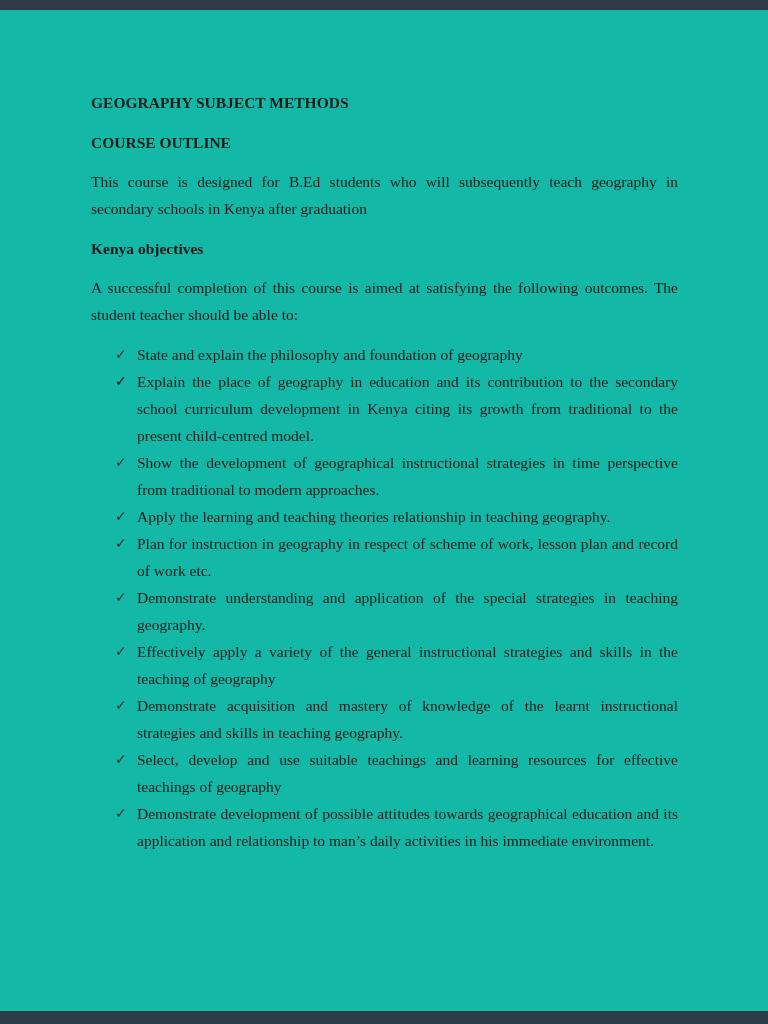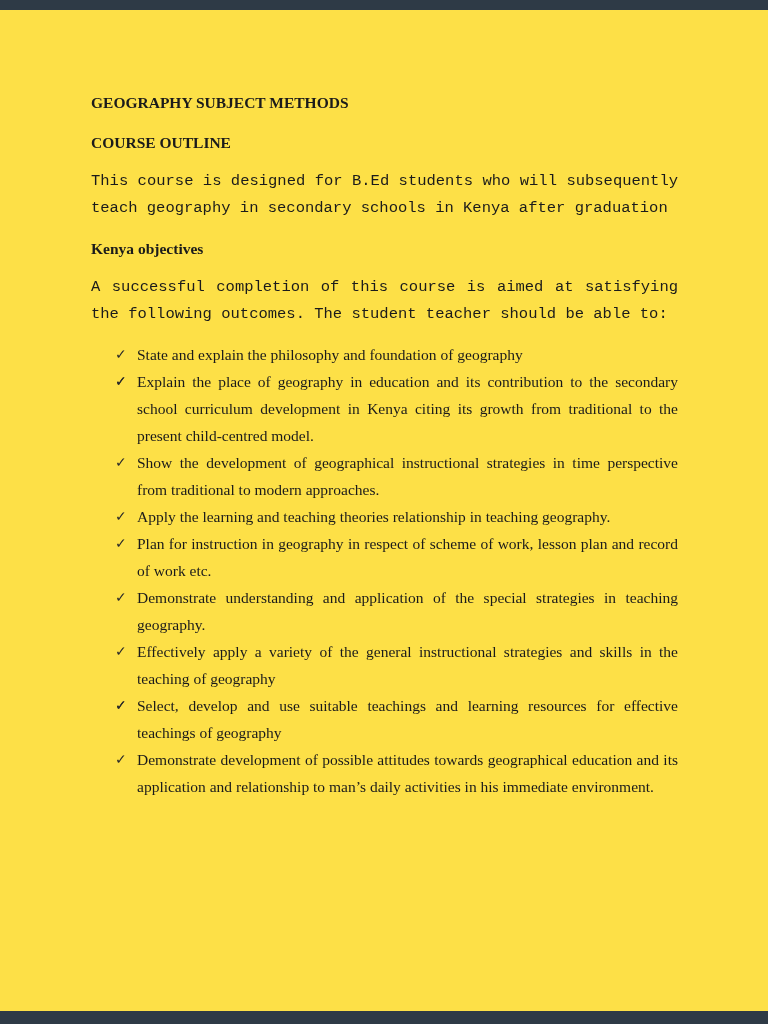--- a/index.html
+++ b/index.html
@@ -3,41 +3,40 @@
 <meta charset="utf-8">
 <style>
   html, body { margin: 0; padding: 0; }
   body {
     width: 768px; height: 1024px;
     background: #ffffff;
     font-family: "Liberation Serif", "DejaVu Serif", serif;
     color: #1b1b1b;
     overflow: hidden;
   }
-  .viewer { position: relative; width: 768px; height: 1024px; background: #fde047; }
+  .viewer { position: relative; width: 768px; height: 1024px; background: #14b8a6; }
   .frame-bar { position: absolute; left: 0; right: 0; background: #2e3a46; }
   .frame-bar.top { top: 0; height: 10px; }
   .frame-bar.bottom { bottom: 0; height: 13px; }
   .doc-content {
     position: absolute;
     left: 91px; top: 89px;
     width: 587px;
     font-size: 15.5px;
     line-height: 27px;
   }
   .doc-heading {
     font-weight: bold;
     margin: 0 0 12.5px 0;
     font-size: 15.5px;
     line-height: 27px;
   }
   .doc-para {
     margin: 0 0 12.5px 0;
     text-align: justify;
-    font-family: Liberation Mono, monospace;
   }
   ul.objectives {
     list-style: none;
     margin: 0; padding: 0;
   }
   ul.objectives li {
     position: relative;
     padding-left: 46px;
     text-align: justify;
   }
@@ -97,20 +96,21 @@
           <span>Demonstrate understanding and application of the special strategies in teaching geography.</span>
         </li>
 
         <li>
           <span class="check">✓</span>
           <span>Effectively apply a variety of the general instructional strategies and skills in the teaching of geography</span>
         </li>
 
         <li>
           <span class="check">✓</span>
+          <span>Demonstrate acquisition and mastery of knowledge of the learnt instructional strategies and skills in teaching geography.</span>
         </li>
 
         <li>
           <span class="check">✓</span>
           <span>Select, develop and use suitable teachings and learning resources for effective teachings of geography</span>
         </li>
 
         <li>
           <span class="check">✓</span>
           <span>Demonstrate development of possible attitudes towards geographical education and its application and relationship to man’s daily activities in his immediate environment.</span>

